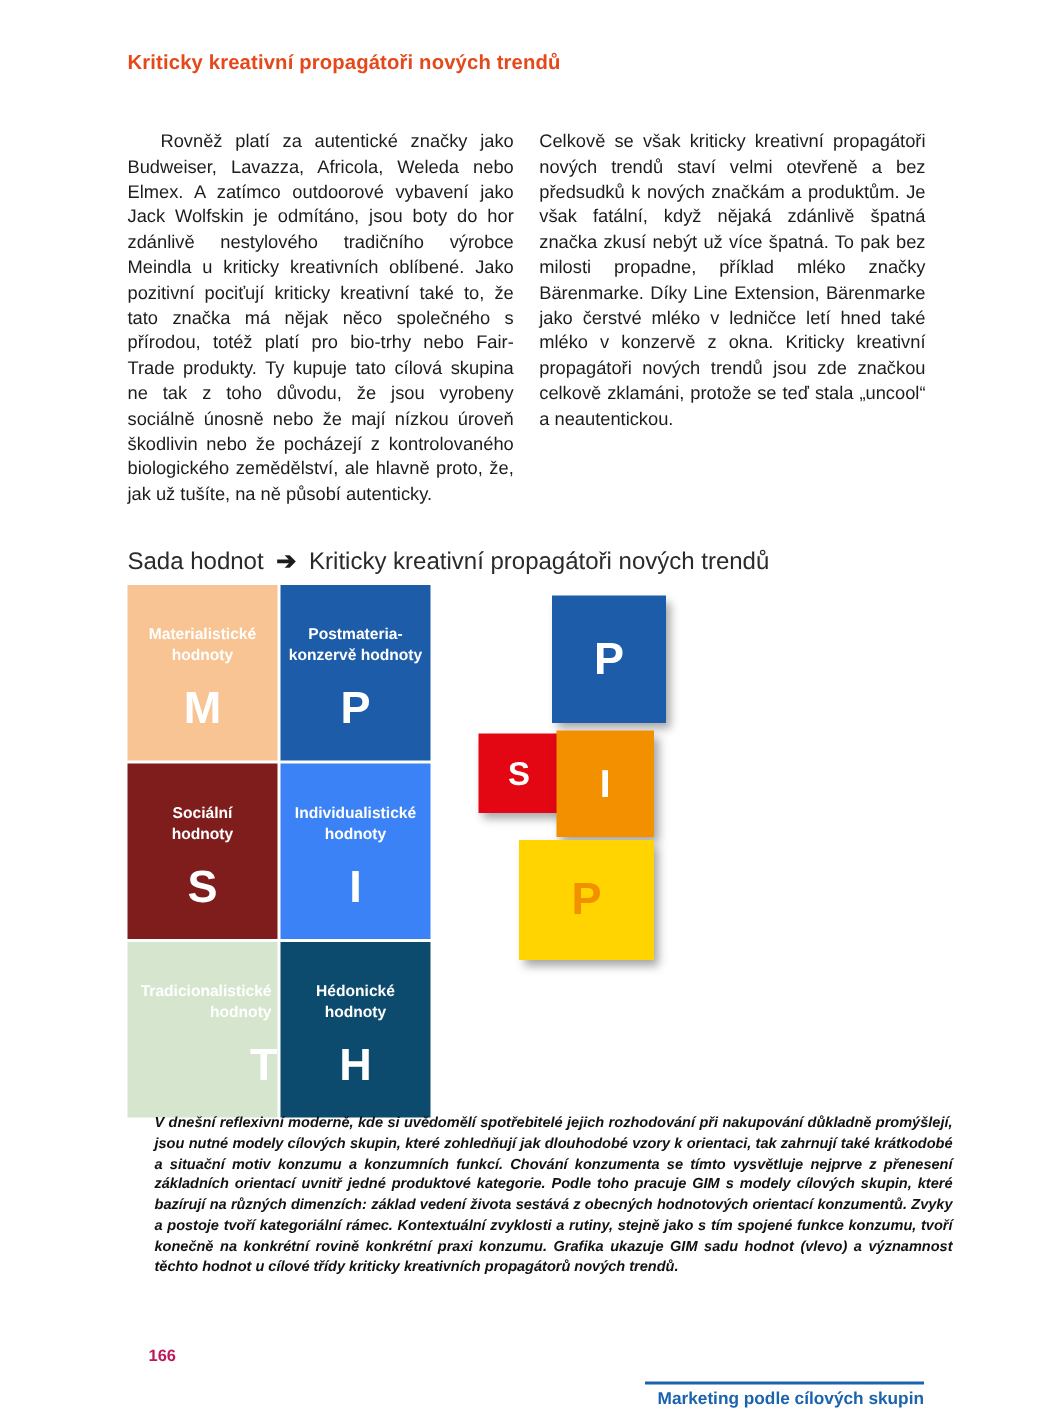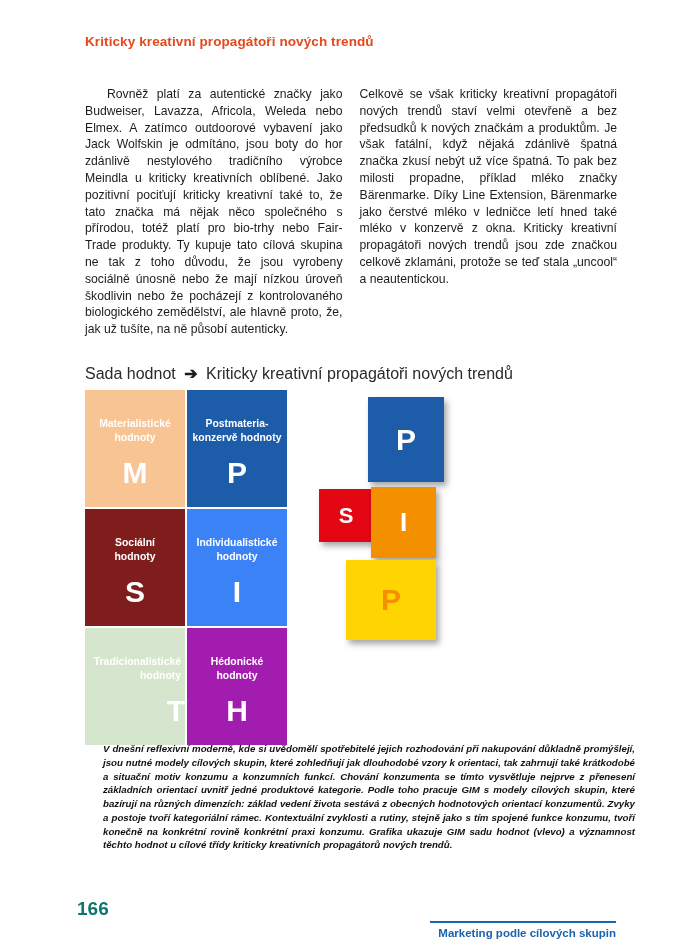--- a/index.html
+++ b/index.html
@@ -47,22 +47,22 @@
   .sq-0{left:368px;top:397px;width:76px;height:85px;font-size:30px;}
   .sq-1{left:319px;top:489px;width:54px;height:53px;font-size:22px;}
   .sq-2{left:371px;top:487px;width:65px;height:71px;font-size:26px;}
   .sq-3{left:346px;top:560px;width:90px;height:80px;font-size:30px;}
   .footnote{
     position:absolute;left:85px;top:724px;width:532px;margin:18px;
     font-size:9.7px;font-style:italic;font-weight:bold;line-height:1.42;
     text-align:justify;color:#111111;
   }
   .page-number{
-    position:absolute;left:77px;top:898px;
-    font-size:19px;font-weight:bold;color:#0f766e;
+    position:absolute;left:99px;top:898px;
+    font-size:11px;font-weight:bold;color:#be185d;
   }
   .footer-rule{
     position:absolute;left:430px;top:921px;width:186px;height:2px;background:#1C63AD;
   }
   .footer-title{
     position:absolute;right:84px;top:927px;text-align:center;
     font-size:11.5px;font-weight:bold;color:#1C63AD;
   }
 </style>
 </head>
@@ -106,21 +106,21 @@
     <div class="cell" style="background-color: #3b82f6;">
       <div class="cell-label">Individualistické
 hodnoty</div>
       <div class="cell-letter">I</div>
     </div>
     <div class="cell" style="background-color: rgb(214, 230, 206); text-align: right;">
       <div class="cell-label">Tradicionalistické
 hodnoty</div>
       <div class="cell-letter">T</div>
     </div>
-    <div class="cell" style="background-color: #a21caf;">
+    <div class="cell" style="background-color: #0c4a6e;">
       <div class="cell-label">Hédonické
 hodnoty</div>
       <div class="cell-letter">H</div>
     </div>
   </div>
 
   <div>
     <div class="sq sq-0" style="background-color: rgb(29, 92, 168);">
       <span style="color: rgb(255, 255, 255);">P</span>
     </div>

